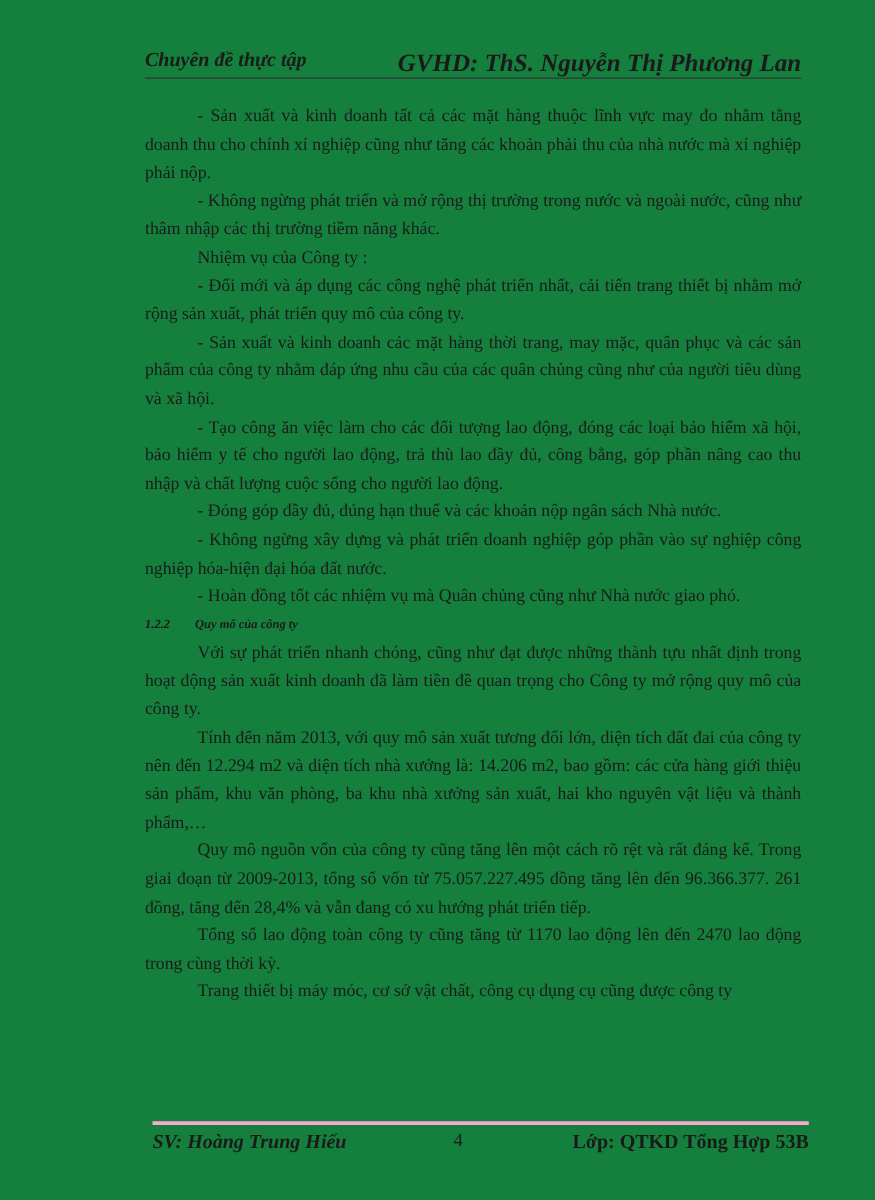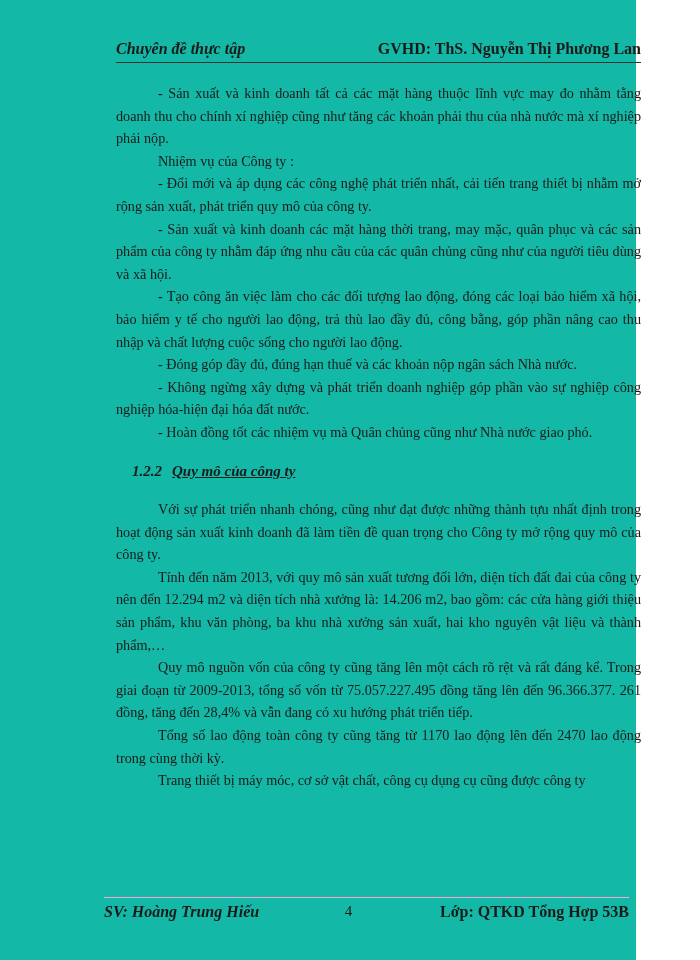--- a/index.html
+++ b/index.html
@@ -1,45 +1,46 @@
 <!DOCTYPE html>
 <html><head>
 <meta charset="utf-8">
 <style>
   html, body { margin: 0; padding: 0; background: #ffffff; }
   body { width: 700px; height: 960px; position: relative; overflow: hidden;
          font-family: "Liberation Serif", "DejaVu Serif", serif; color: #1a1a1a; }
-  .page { position: absolute; left: 0; top: 0; width: 636px; height: 960px; background: #14b8a6; }
+  .page { position: absolute; left: 0; top: 0; width: 700px; height: 960px; background: #15803d; }
   .header { position: absolute; left: 116px; top: 38px; width: 525px; height: 24px;
             border-bottom: 1px solid #333; }
   .header .hl { position: absolute; left: 0; top: 2px; font-weight: bold; font-style: italic; font-size: 16px; }
-  .header .hr { position: absolute; right: 0; top: 2px; font-weight: bold; font-size: 16px; }
+  .header .hr { position: absolute; right: 0; top: 2px; font-weight: bold; font-style: italic; font-size: 20px; }
   .body { position: absolute; left: 116px; top: 82px; width: 525px; font-size: 14.2px; line-height: 22.6px; }
   .body p { margin: 0; text-align: justify; }
   .body p.ind { text-indent: 42px; }
-  .heading { font-weight: bold; font-style: italic; font-size: 15px; margin: 16px; line-height: 22.6px; text-decoration: underline; }
+  .heading { font-weight: bold; font-style: italic; font-size: 10px; margin: 0; line-height: 22.6px; }
   .heading .num { display: inline-block; width: 40px; }
-  .footer { position: absolute; left: 104px; top: 897px; width: 525px; height: 28px; border-top: 1px solid #f9a8d4; }
+  .footer { position: absolute; left: 122px; top: 897px; width: 525px; height: 28px; border-top: 3px solid #f9a8d4; }
   .footer .fl { position: absolute; left: 0; top: 5px; font-weight: bold; font-style: italic; font-size: 16px; }
   .footer .fc { position: absolute; left: 0; right: 0; top: 5px; text-align: center; font-size: 15px; }
   .footer .fc span { position: relative; left: -18px; }
   .footer .fr { position: absolute; right: 0; top: 5px; font-weight: bold; font-size: 16px; }
 </style>
 </head>
 <body>
 
 <div class="page">
 
   <div class="header">
     <span class="hl">Chuyên đề thực tập</span>
     <span class="hr">GVHD: ThS. Nguyễn Thị Phương Lan</span>
   </div>
 
   <div class="body">
     <p class="ind">-  Sản xuất và kinh doanh tất cả các mặt hàng thuộc lĩnh vực may đo nhằm tằng doanh thu cho chính xí nghiệp cũng như tăng các khoản phải thu của nhà nước mà xí nghiệp phải nộp.</p>
+    <p class="ind">-  Không ngừng phát triển và mở rộng thị trường trong nước và ngoài nước, cũng như thâm nhập các thị trường tiềm năng khác.</p>
     <p class="ind">Nhiệm vụ của Công ty :</p>
     <p class="ind">-  Đổi mới và áp dụng các công nghệ phát triển nhất, cải tiến trang thiết bị nhằm mở rộng sản xuất, phát triển quy mô của công ty.</p>
     <p class="ind">-  Sản xuất và kinh doanh các mặt hàng thời trang, may mặc, quân phục và các sản phẩm của công ty nhằm đáp ứng nhu cầu của các quân chủng cũng như của người tiêu dùng và xã hội.</p>
     <p class="ind">-  Tạo công ăn việc làm cho các đối tượng lao động, đóng các loại bảo hiểm xã hội, bảo hiểm y tế cho người lao động, trả thù lao đầy đủ, công bằng, góp phần nâng cao thu nhập và chất lượng cuộc sống cho người lao động.</p>
     <p class="ind">-  Đóng góp đầy đủ, đúng hạn thuế và các khoản nộp ngân sách Nhà nước.</p>
     <p class="ind">-  Không ngừng xây dựng và phát triển doanh nghiệp góp phần vào sự nghiệp công nghiệp hóa-hiện đại hóa đất nước.</p>
     <p class="ind">-  Hoàn đồng tốt các nhiệm vụ mà Quân chủng cũng như Nhà nước giao phó.</p>
 
     <div class="heading">
       <span class="num">1.2.2</span><span>Quy mô của công ty</span>

